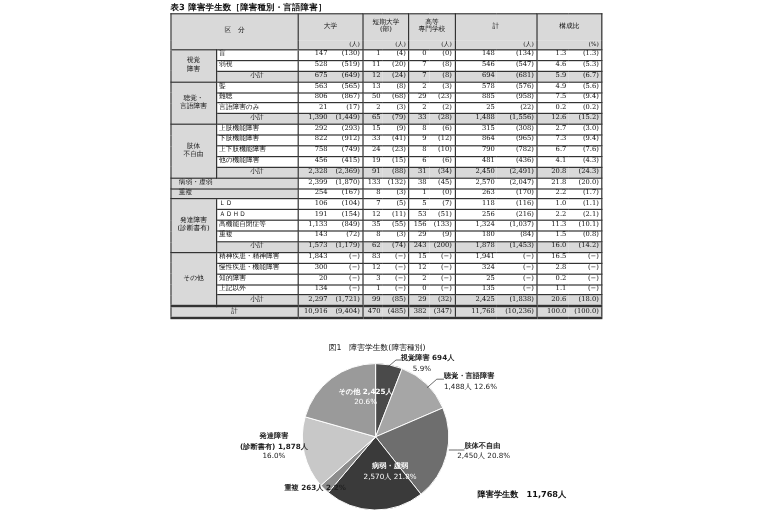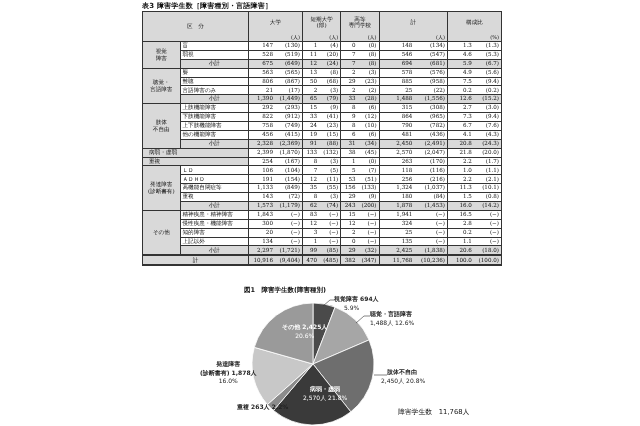--- a/index.html
+++ b/index.html
@@ -14,26 +14,26 @@
   table.t td.top { border-bottom: none; height: 22px; }
   table.t td.cat { background: #d9d9d9; text-align: center; line-height: 1.25; }
   table.t td.n { text-align: right; border-right: none; }
   table.t td.p { text-align: right; border-left: none; }
   table.t tr.subtotal td { background: #d9d9d9; }
   table.t tr.subtotal td.sublabel { text-align: center; }
   table.t tr.total td { background: #d9d9d9; border-top: 2px solid #333; border-bottom: 2px solid #333; }
   table.t td.wide { background: #d9d9d9; text-align: left; padding-left: 6px; }
   table.t td.item { text-align: left; background: #fff; }
 
-  .fig-title { position: absolute; left: 244px; top: 286px; font-size: 6.5px; font-weight: bold; }
+  .fig-title { position: absolute; left: 274px; top: 286px; font-size: 6.5px; font-weight: normal; }
   .pie { position: absolute; left: 251px; top: 302px; width: 124px; height: 124px; }
   .lbl { position: absolute; font-size: 6px; font-weight: bold; color: #222; line-height: 1.45; white-space: nowrap; }
   .lbl.in { color: #fff; text-align: center; }
   .lbl.c { text-align: center; }
-  .total-lbl { position: absolute; left: 398px; top: 407px; font-size: 6.8px; font-weight: normal; }
+  .total-lbl { position: absolute; left: 398px; top: 407px; font-size: 6.8px; font-weight: bold; }
 </style>
 </head>
 <body>
 
 <div class="title">表3 障害学生数［障害種別・言語障害］</div>
 
 <table class="t">
   <colgroup>
     <col style="width:34px">
       <col style="width:62px">

